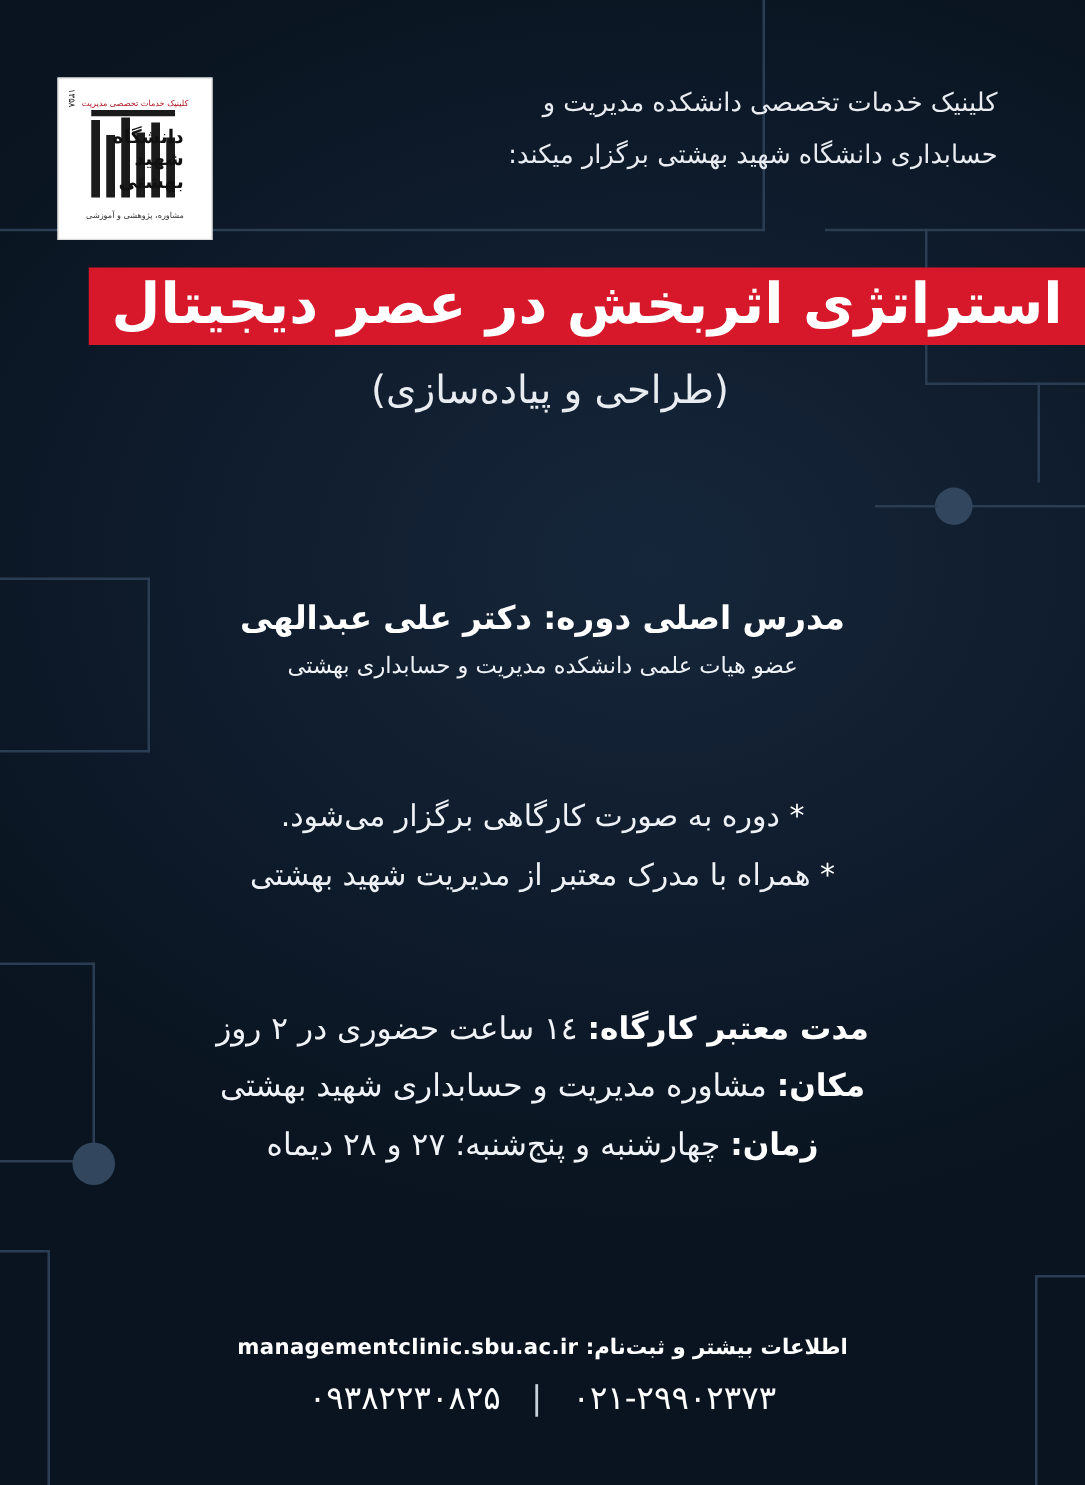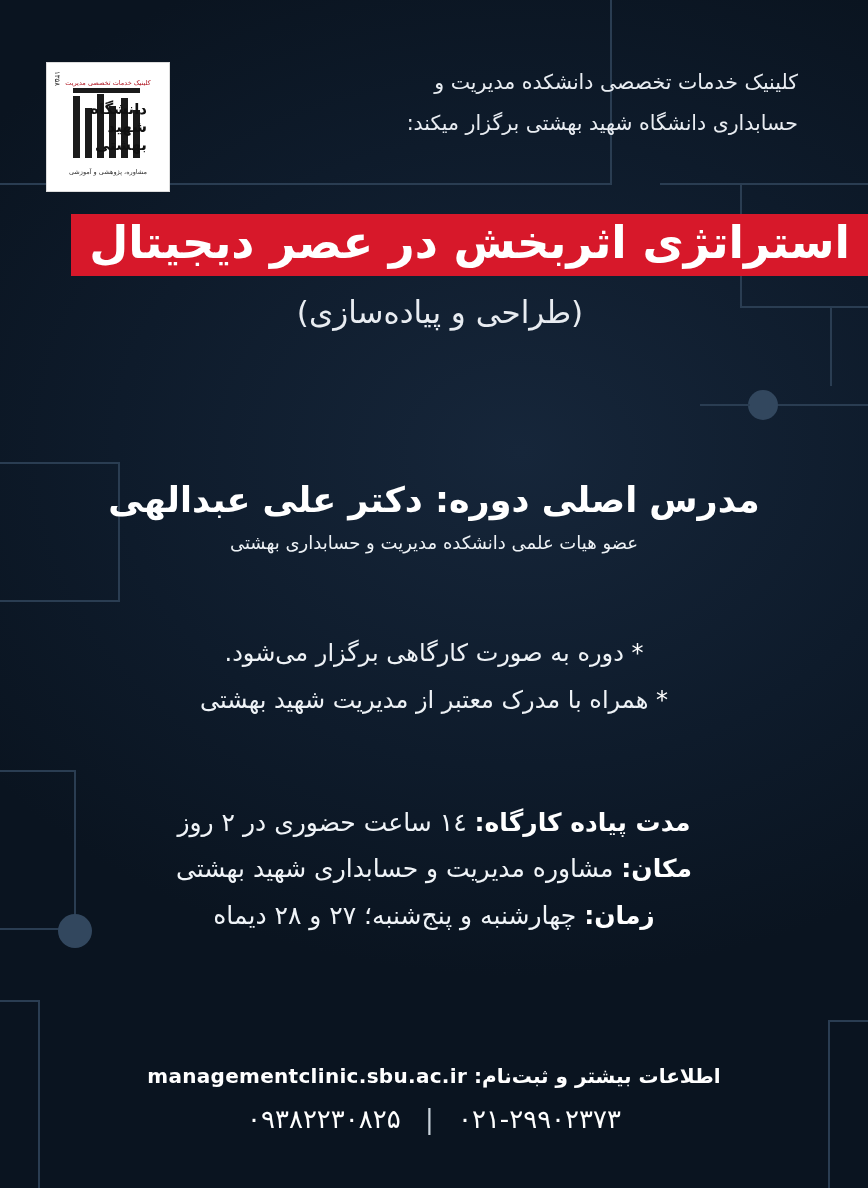--- a/index.html
+++ b/index.html
@@ -160,21 +160,21 @@
 
   
   #instructor-block {
     position: absolute;
     top: 480px;
     right: 46px;
     left: 46px;
     text-align: center;
   }
   #instructor-main {
-    font-size: 35px;
+    font-size: 26px;
     font-weight: bold;
     color: #ffffff;
     letter-spacing: 0.2px;
   }
   #instructor-sub {
     margin-top: 12px;
     font-size: 18px;
     color: #eef2f6;
   }
 
@@ -207,21 +207,21 @@
 
   
   #footer {
     position: absolute;
     bottom: 54px;
     right: 46px;
     left: 46px;
     text-align: center;
   }
   #footer-line1 {
-    font-size: 20px;
+    font-size: 17px;
     font-weight: bold;
     color: #ffffff;
     white-space: nowrap;
   }
   #footer-site {
     direction: ltr;
     display: inline-block;
     font-family: "DejaVu Sans", "Liberation Sans", sans-serif;
     letter-spacing: 0.3px;
   }
@@ -311,21 +311,21 @@
       <span>دوره به صورت کارگاهی برگزار می‌شود.</span>
     </div>
     <div class="bullet-line">
       <span class="bullet-star">*</span>
       <span>همراه با مدرک معتبر از مدیریت شهید بهشتی</span>
     </div>
   </div>
 
   <div id="details">
     <div>
-      <span class="detail-label">مدت پیاده کارگاه:</span>
+      <span class="detail-label">مدت معتبر کارگاه:</span>
       <span>۱٤ ساعت حضوری در ۲ روز</span>
     </div>
     <div>
       <span class="detail-label">مکان:</span>
       <span>مشاوره مدیریت و حسابداری شهید بهشتی</span>
     </div>
     <div>
       <span class="detail-label">زمان:</span>
       <span>چهارشنبه و پنج‌شنبه؛ ۲۷ و ۲۸ دیماه</span>
     </div>

